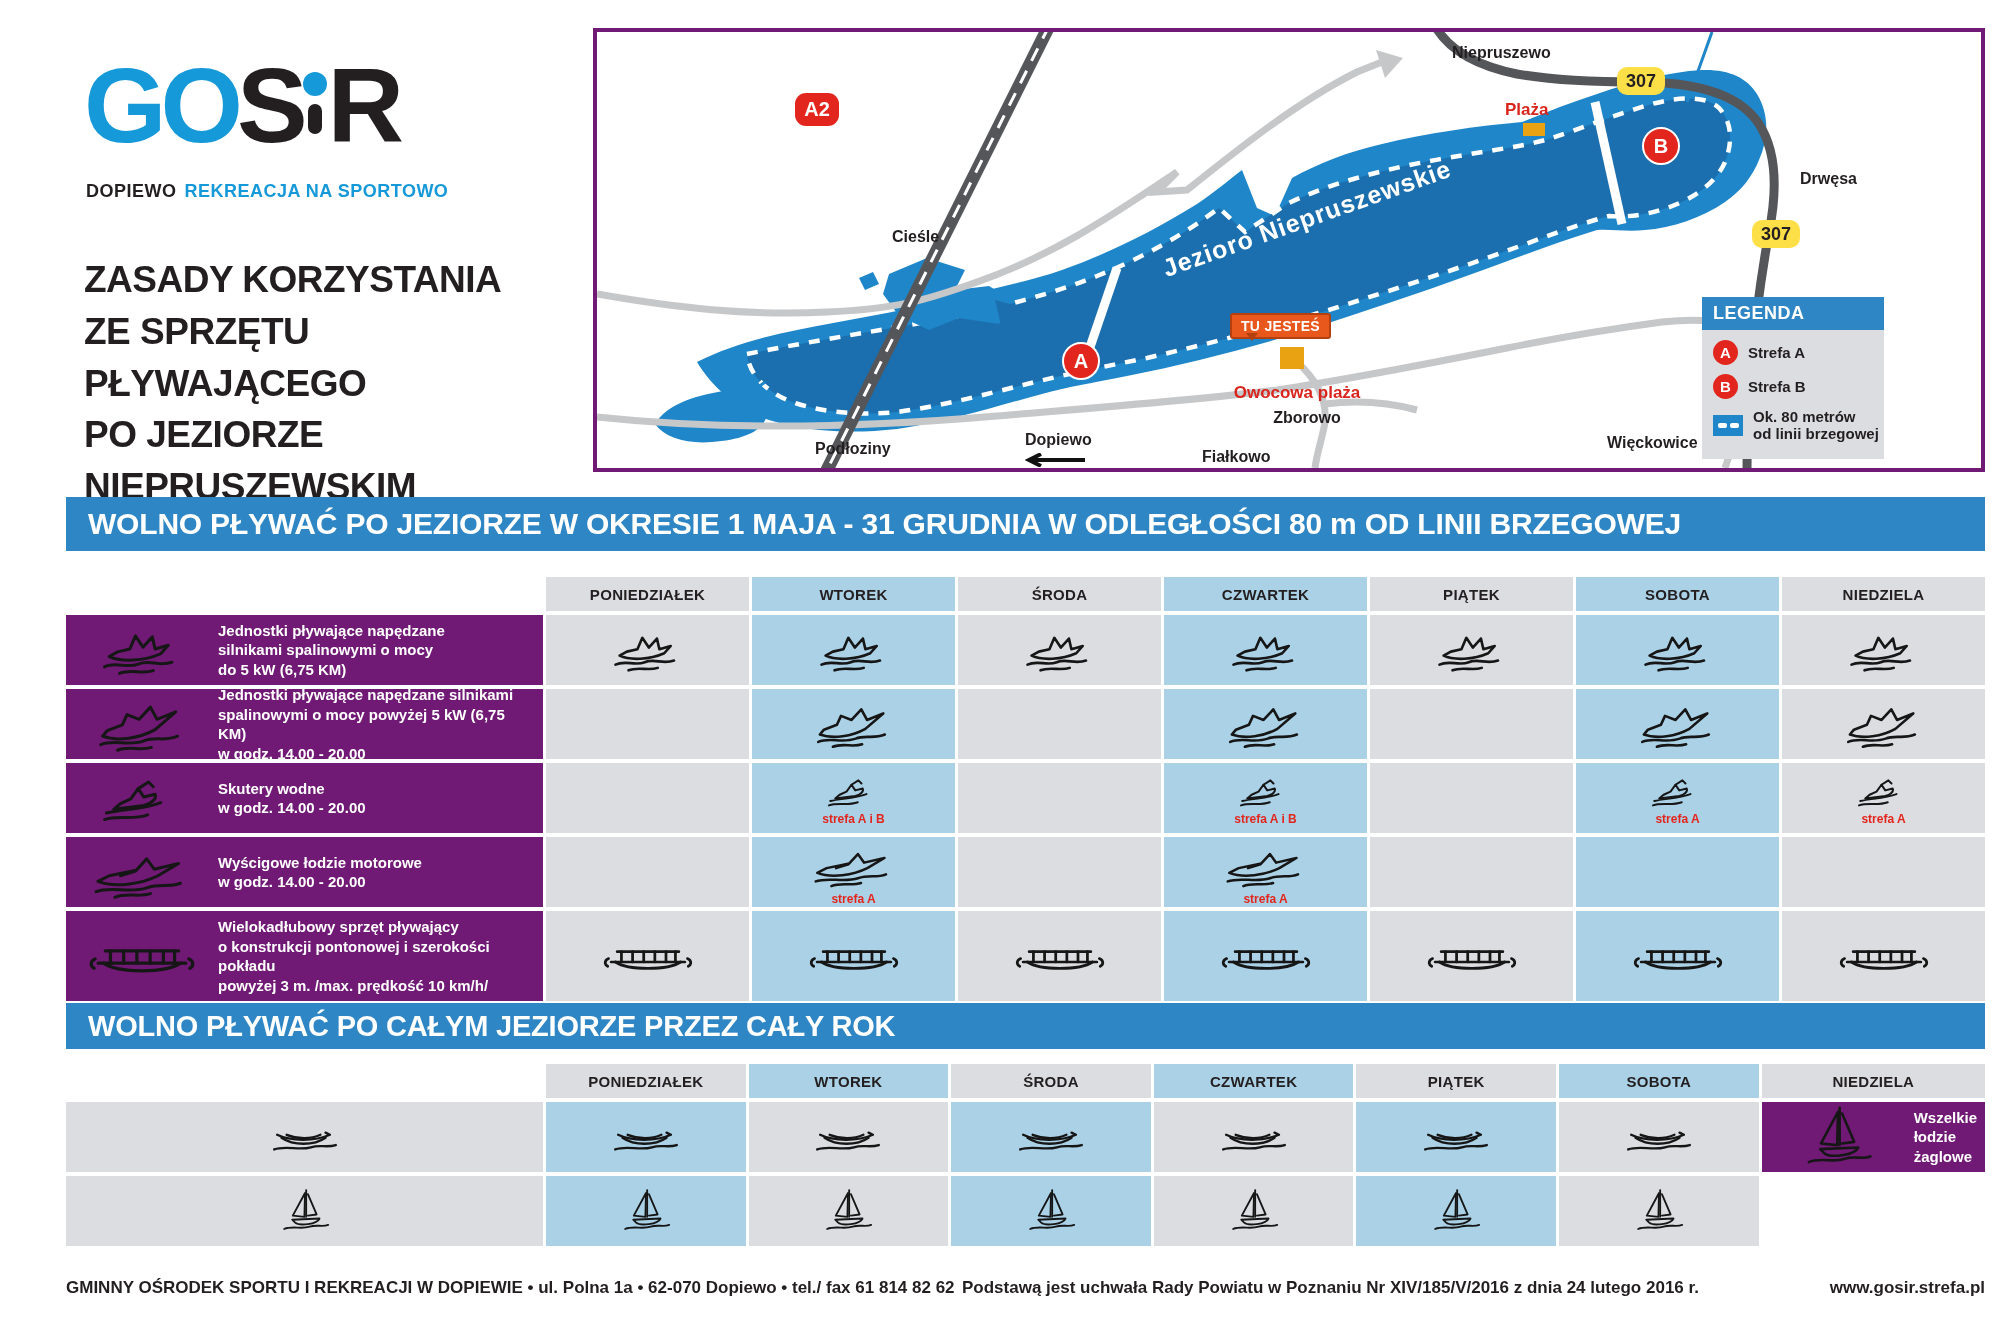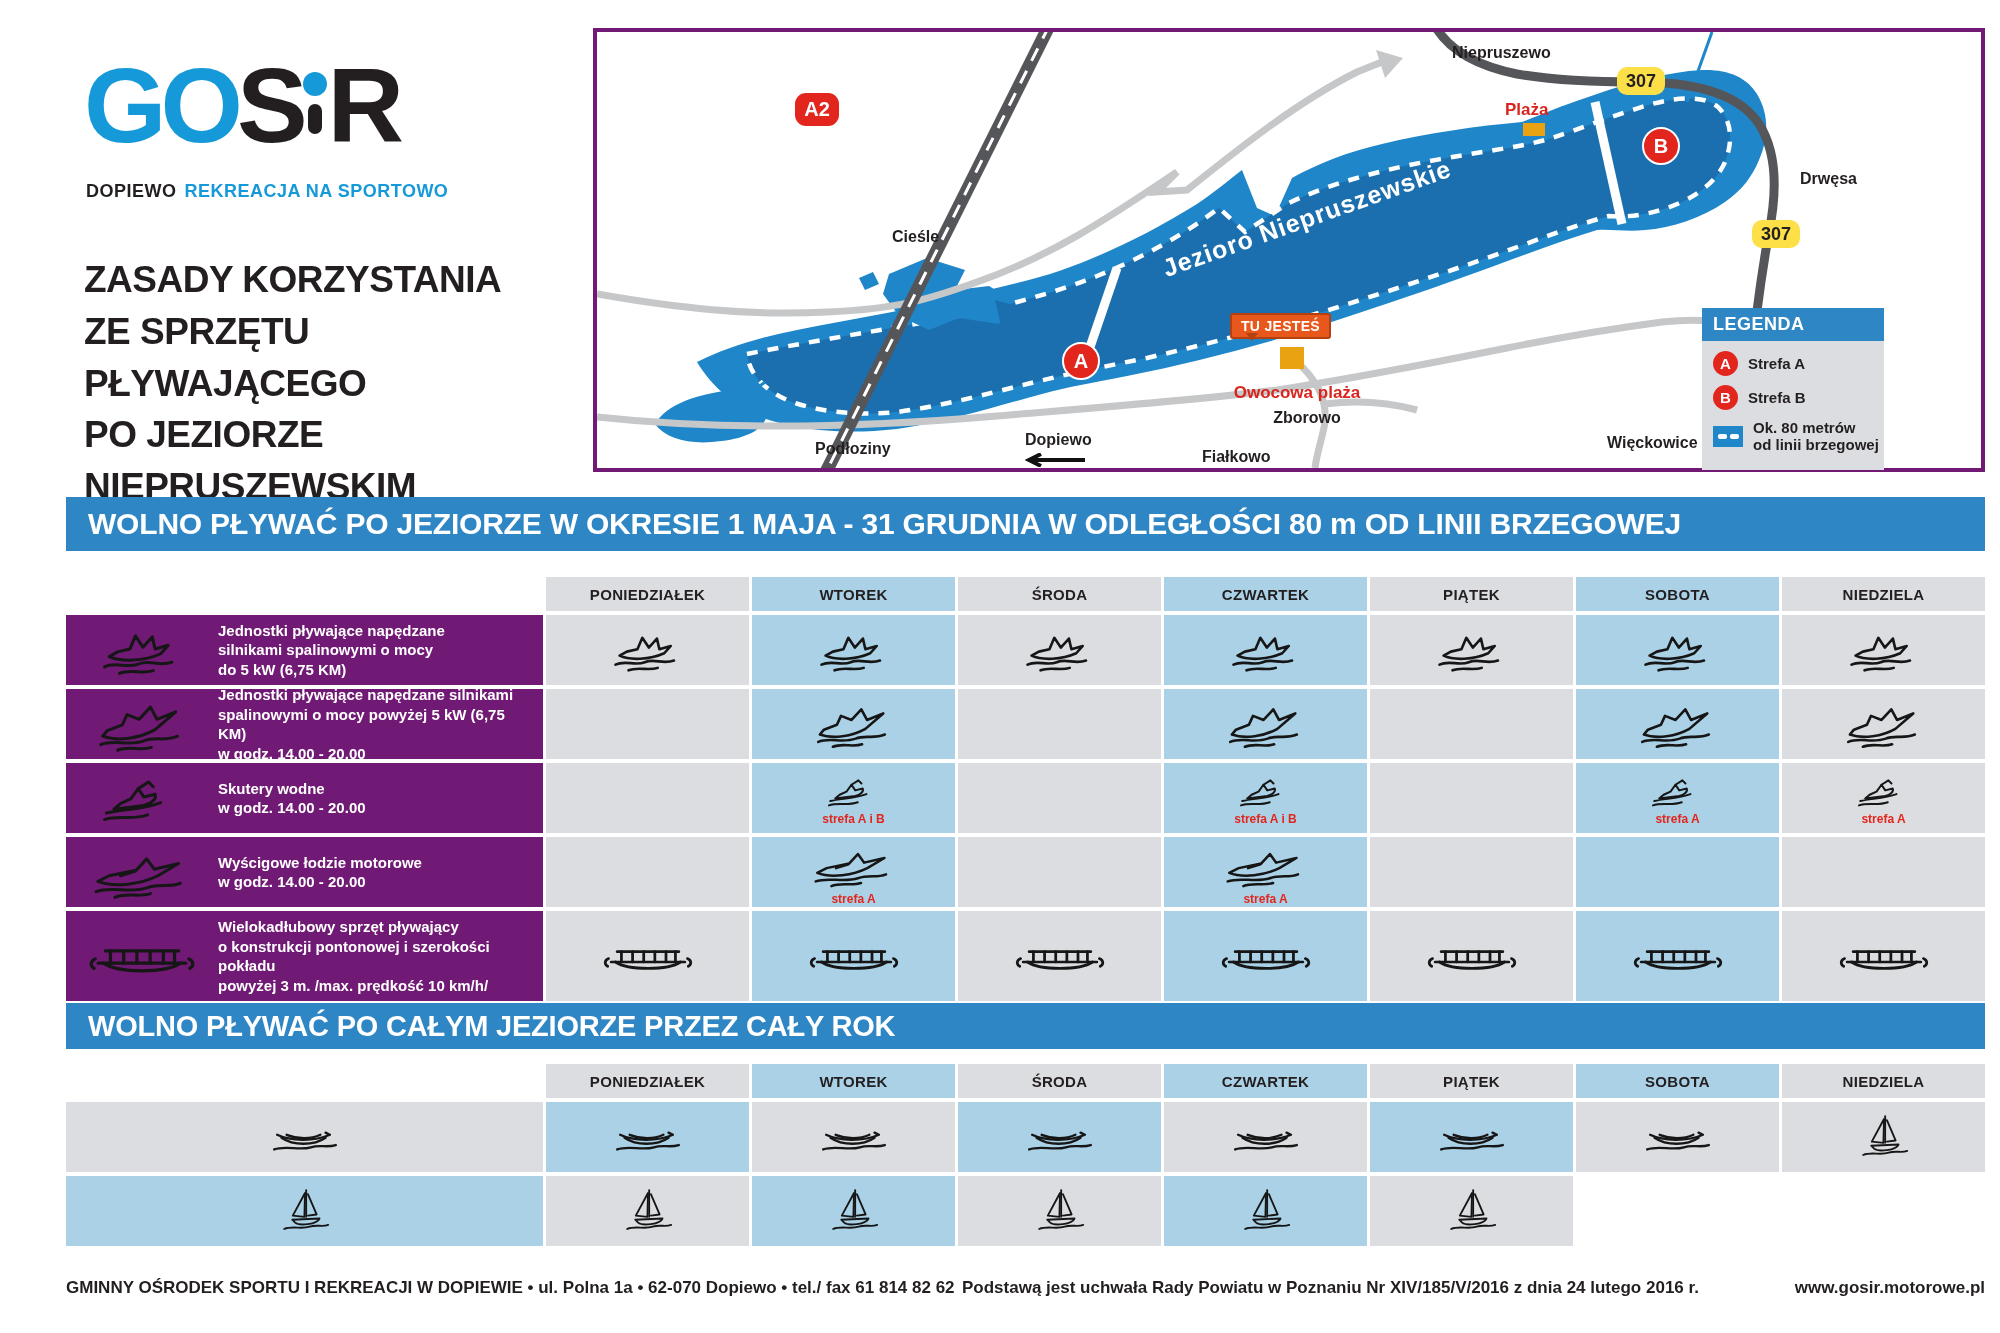--- a/index.html
+++ b/index.html
@@ -54,21 +54,21 @@
   .beach-plaza{left:926px;top:91px;width:22px;height:13px;}
   .beach-owocowa{left:683px;top:315px;width:24px;height:22px;}
   .youarehere{
     position:absolute;left:633px;top:281px;background:#e8571c;border:2px solid #b5400f;border-radius:3px;
     color:#fff;font-weight:bold;font-size:14px;padding:3px 9px;letter-spacing:.3px;
   }
   .youarehere:after{
     content:"";position:absolute;left:14px;bottom:-10px;border:6px solid transparent;border-top:8px solid #b5400f;
   }
   
-  .legend{position:absolute;left:1105px;top:265px;width:182px;height:162px;margin-top:11px;}
+  .legend{position:absolute;left:1105px;top:265px;width:182px;height:162px;}
   .legend-h{background:#2f86c4;color:#fff;font-weight:bold;font-size:18px;height:33px;display:flex;align-items:center;padding-left:11px;letter-spacing:.5px;}
   .legend-b{background:#dcdde1;height:129px;padding:10px 0 0 11px;box-sizing:border-box;}
   .leg-row{display:flex;align-items:center;margin-bottom:9px;}
   .leg-dot{width:25px;height:25px;border-radius:50%;background:#e3261d;color:#fff;font-weight:bold;font-size:15px;display:flex;align-items:center;justify-content:center;flex:0 0 auto;}
   .leg-dash{width:30px;height:21px;background:#1f87c9;display:flex;align-items:center;justify-content:center;gap:3px;flex:0 0 auto;}
   .leg-dash span{display:block;width:9px;height:5px;background:#fff;border-radius:2px;}
   .leg-txt{margin-left:10px;font-weight:bold;font-size:15px;color:#231f20;white-space:pre-line;line-height:1.15;}
   
   .banner{
     position:absolute;left:66px;width:1919px;background:#2f86c4;color:#fff;
@@ -477,20 +477,28 @@
     <div class="cell i-electric-boat col-blue">
       <svg class="bicon">
         <use href="#sym-electric-boat"></use>
       </svg>
     </div>
     <div class="cell i-electric-boat col-gray">
       <svg class="bicon">
         <use href="#sym-electric-boat"></use>
       </svg>
     </div>
+    <div class="lab i-sailboat">
+      <div class="ic">
+        <svg class="bicon">
+          <use href="#sym-sailboat"></use>
+        </svg>
+      </div>
+      <div class="tx">Wszelkie łodzie żaglowe</div>
+    </div>
     <div class="cell i-sailboat col-gray">
       <svg class="bicon">
         <use href="#sym-sailboat"></use>
       </svg>
     </div>
     <div class="cell i-sailboat col-blue">
       <svg class="bicon">
         <use href="#sym-sailboat"></use>
       </svg>
     </div>
@@ -517,14 +525,14 @@
     <div class="cell i-sailboat col-gray">
       <svg class="bicon">
         <use href="#sym-sailboat"></use>
       </svg>
     </div>
   </div>
 
 <div class="footer">
   <span class="f-left">GMINNY OŚRODEK SPORTU I REKREACJI W DOPIEWIE  •  ul. Polna 1a  •  62-070 Dopiewo  •  tel./ fax 61 814 82 62</span>
   <span class="f-center">Podstawą jest uchwała Rady Powiatu w Poznaniu Nr XIV/185/V/2016 z dnia 24 lutego 2016 r.</span>
-  <span class="f-right">www.gosir.motorowe.pl</span>
+  <span class="f-right">www.gosir.strefa.pl</span>
 </div>
 
 </body></html>

